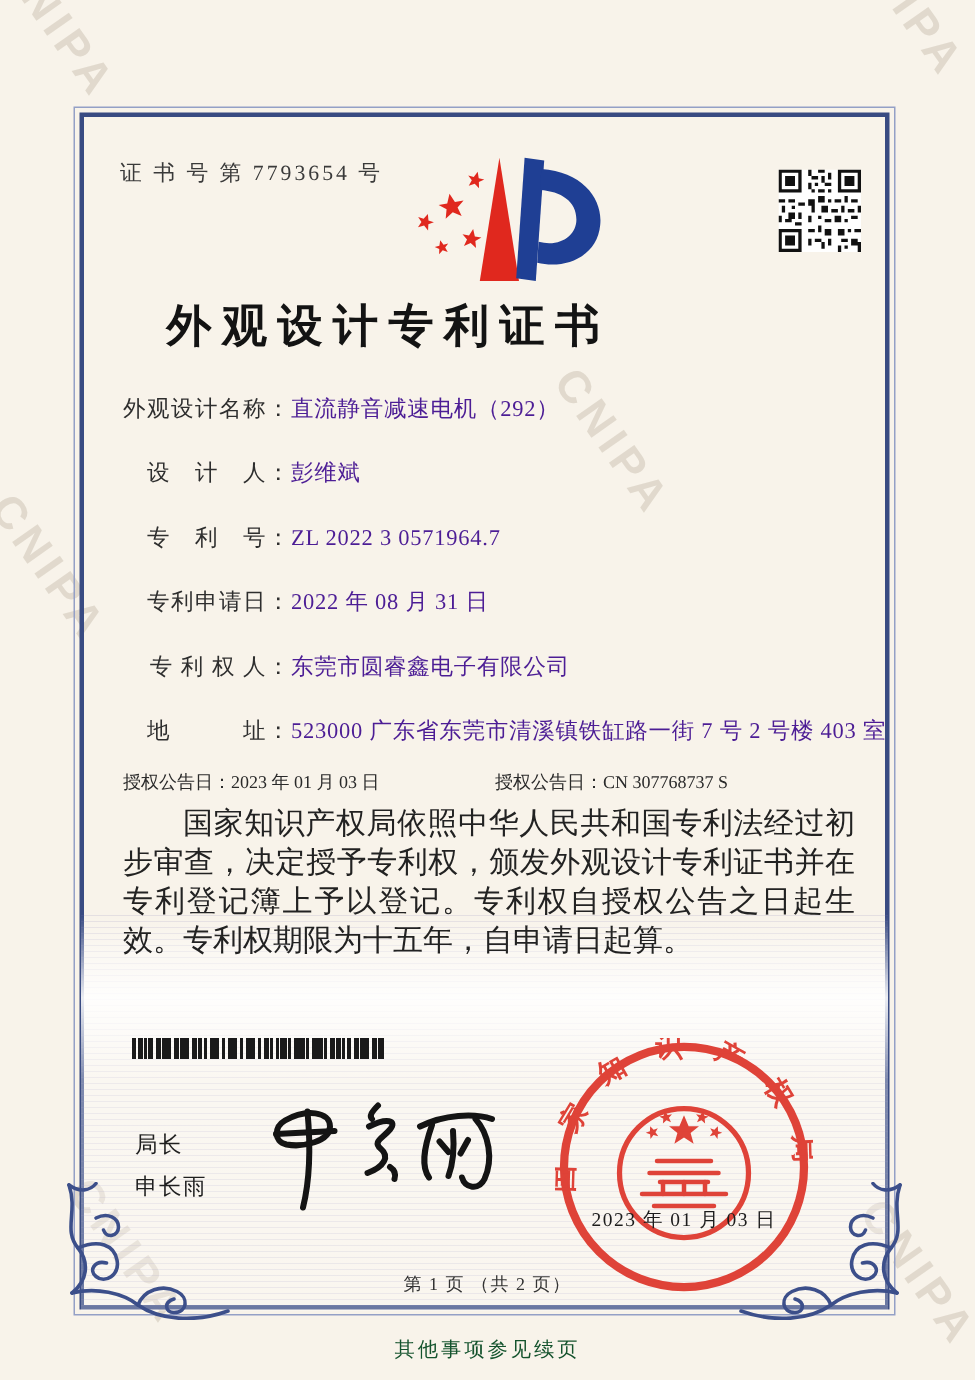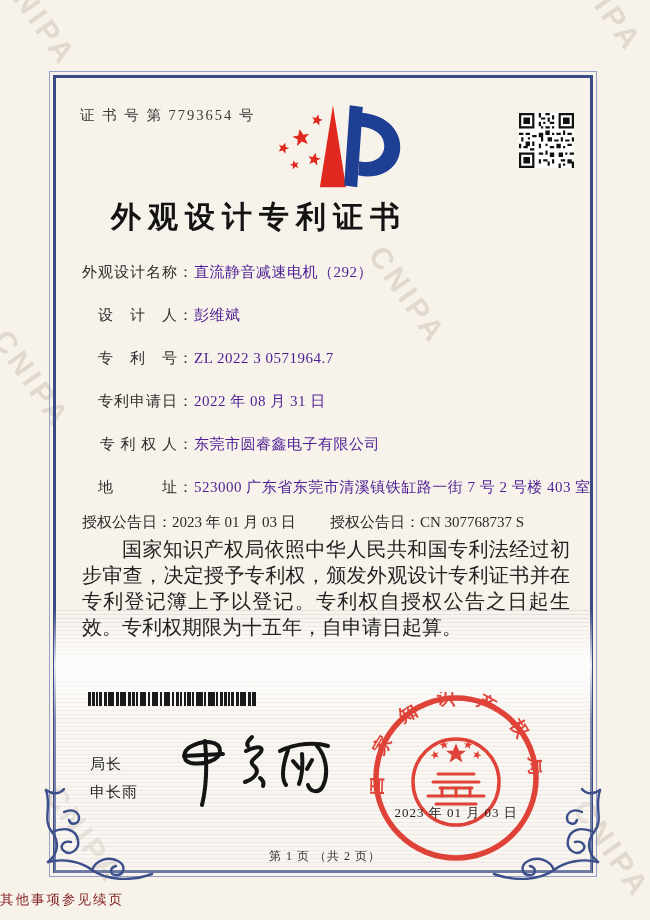--- a/index.html
+++ b/index.html
@@ -43,21 +43,21 @@
     font-size:30px;font-weight:bold;letter-spacing:7px;color:#131313;
   }
   .qr{position:absolute;left:519px;top:113px;}
   .fields{position:absolute;left:82px;top:263px;width:500px;}
   .field-row{
     position:absolute;left:0;
     font-size:15px;white-space:nowrap;
   }
   .field-row .lbl{display:inline-block;min-width:112px;color:#2e2e2e;letter-spacing:1px;text-align:right;}
   .field-row .val{color:#4c1d95;letter-spacing:0.5px;}
-  .grant-row{position:absolute;left:82px;top:513px;font-size:15px;white-space:nowrap;}
+  .grant-row{position:absolute;left:82px;top:513px;font-size:12px;white-space:nowrap;}
   .grant-row .pair2{position:absolute;left:248px;top:0;}
   .body-text{
     position:absolute;left:82px;top:536px;width:488px;
     font-size:20px;line-height:26px;color:#222;text-align:justify;
   }
   .body-text p{margin:0;text-indent:2em;}
   .barcode{
     position:absolute;left:88px;top:692px;width:168px;height:14px;
     background:
       repeating-linear-gradient(90deg,#1a1a1a 0 2px,rgba(0,0,0,0) 2px 4px),
@@ -73,22 +73,22 @@
   .seal{position:absolute;left:370px;top:692px;width:172px;height:172px;}
   .seal-date{
     position:absolute;left:370px;top:804px;width:172px;text-align:center;
     font-size:13px;color:#1c1c1c;letter-spacing:1px;z-index:3;
   }
   .page-num{
     position:absolute;left:0;top:848px;width:650px;text-align:center;
     font-size:12px;letter-spacing:1px;color:#333;
   }
   .footer-note{
-    position:absolute;left:0;top:891px;width:650px;text-align:left;
-    font-size:13.5px;letter-spacing:2px;color:#7f1d1d;
+    position:absolute;left:0;top:891px;width:650px;text-align:center;
+    font-size:13.5px;letter-spacing:2px;color:#14532d;
   }
   .flourish{position:absolute;z-index:2;}
   .flourish.right{transform:scaleX(-1);}
 </style>
 </head>
 <body>
 
 <div class="page">
 
   <span class="wm" style="left:-18px;top:0px">CNIPA</span>

